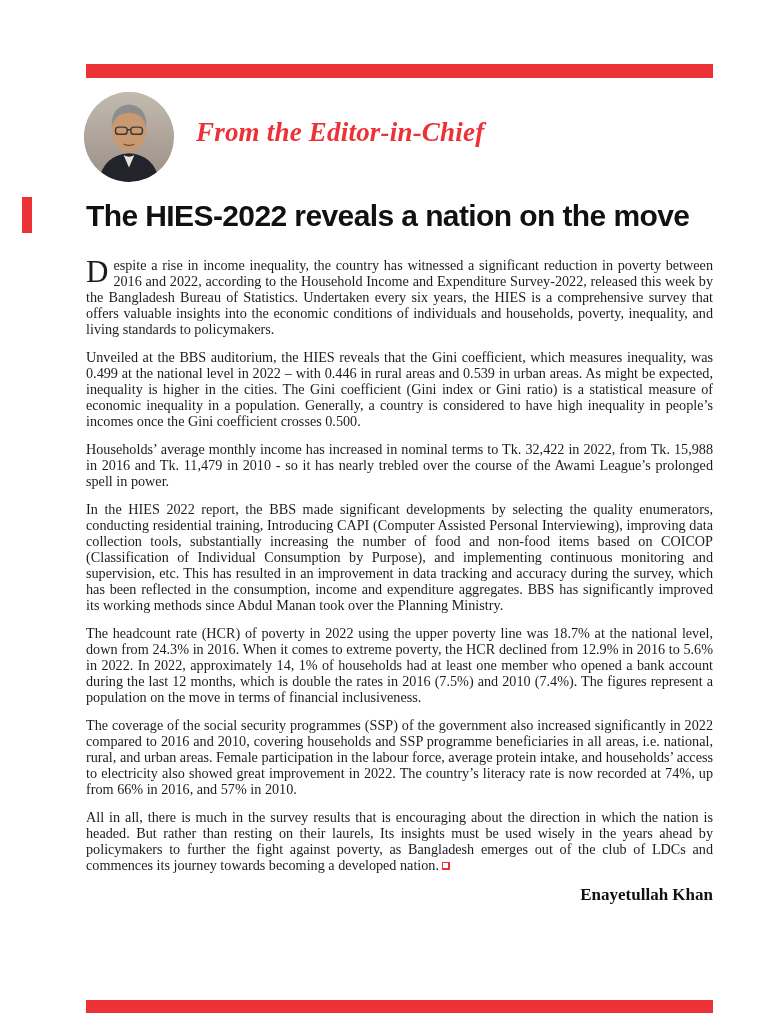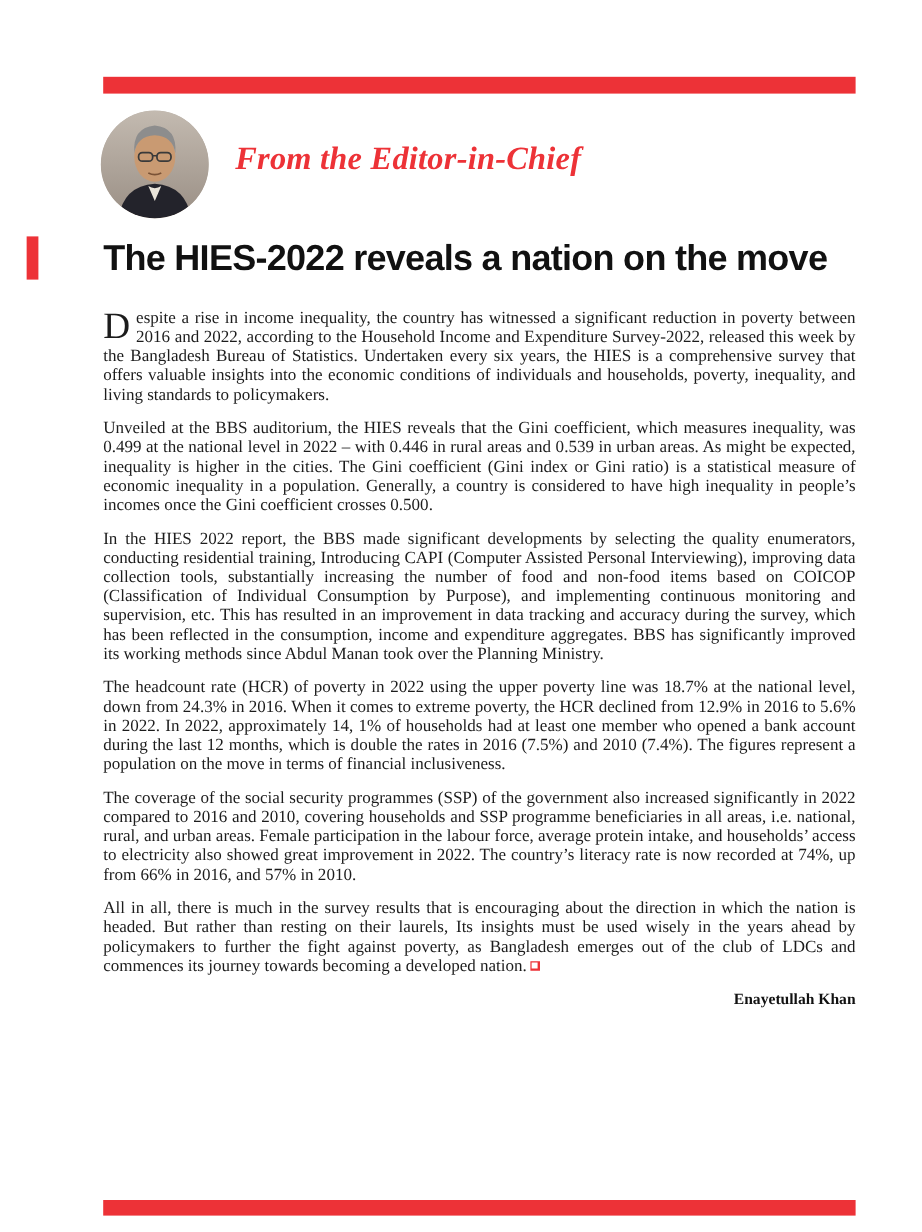--- a/index.html
+++ b/index.html
@@ -100,21 +100,21 @@
     border: 1.5px solid var(--accent-red, #ed3237);
     border-right-width: 2.5px;
     border-bottom-width: 2.5px;
     margin-left: 3px;
     vertical-align: baseline;
   }
 
   .signature {
     text-align: right;
     font-weight: 700;
-    font-size: 13px;
+    font-size: 17px;
     margin-top: 12px;
     color: #111;
   }
 </style>
 </head>
 <body>
 
 <div class="page">
 
   <div class="top-rule"></div>
@@ -150,20 +150,21 @@
       <h2 class="section-title">From the Editor-in-Chief</h2>
     </header>
 
     <h1 class="headline">The HIES-2022 reveals a nation on the move</h1>
 
     <div class="body">
       <p>
         <span class="dropcap">D</span><span>espite a rise in income inequality, the country has witnessed a significant reduction in poverty between 2016 and 2022, according to the Household Income and Expenditure Survey-2022, released this week by the Bangladesh Bureau of Statistics. Undertaken every six years, the HIES is a comprehensive survey that offers valuable insights into the economic conditions of individuals and households, poverty, inequality, and living standards to policymakers.</span>
       </p>
       <p>Unveiled at the BBS auditorium, the HIES reveals that the Gini coefficient, which measures inequality, was 0.499 at the national level in 2022 – with 0.446 in rural areas and 0.539 in urban areas. As might be expected, inequality is higher in the cities. The Gini coefficient (Gini index or Gini ratio) is a statistical measure of economic inequality in a population. Generally, a country is considered to have high inequality in people’s incomes once the Gini coefficient crosses 0.500.</p>
+      <p>Households’ average monthly income has increased in nominal terms to Tk. 32,422 in 2022, from Tk. 15,988 in 2016 and Tk. 11,479 in 2010 - so it has nearly trebled over the course of the Awami League’s prolonged spell in power.</p>
       <p>In the HIES 2022 report, the BBS made significant developments by selecting the quality enumerators, conducting residential training, Introducing CAPI (Computer Assisted Personal Interviewing), improving data collection tools, substantially increasing the number of food and non-food items based on COICOP (Classification of Individual Consumption by Purpose), and implementing continuous monitoring and supervision, etc. This has resulted in an improvement in data tracking and accuracy during the survey, which has been reflected in the consumption, income and expenditure aggregates. BBS has significantly improved its working methods since Abdul Manan took over the Planning Ministry.</p>
       <p>The headcount rate (HCR) of poverty in 2022 using the upper poverty line was 18.7% at the national level, down from 24.3% in 2016. When it comes to extreme poverty, the HCR declined from 12.9% in 2016 to 5.6% in 2022. In 2022, approximately 14, 1% of households had at least one member who opened a bank account during the last 12 months, which is double the rates in 2016 (7.5%) and 2010 (7.4%). The figures represent a population on the move in terms of financial inclusiveness.</p>
       <p>The coverage of the social security programmes (SSP) of the government also increased significantly in 2022 compared to 2016 and 2010, covering households and SSP programme beneficiaries in all areas, i.e. national, rural, and urban areas. Female participation in the labour force, average protein intake, and households’ access to electricity also showed great improvement in 2022. The country’s literacy rate is now recorded at 74%, up from 66% in 2016, and 57% in 2010.</p>
       <p>
         <span>All in all, there is much in the survey results that is encouraging about the direction in which the nation is headed. But rather than resting on their laurels, Its insights must be used wisely in the years ahead by policymakers to further the fight against poverty, as Bangladesh emerges out of the club of LDCs and commences its journey towards becoming a developed nation.</span><span class="endmark"></span>
       </p>
     </div>
 
     <div class="signature">Enayetullah Khan</div>
 

